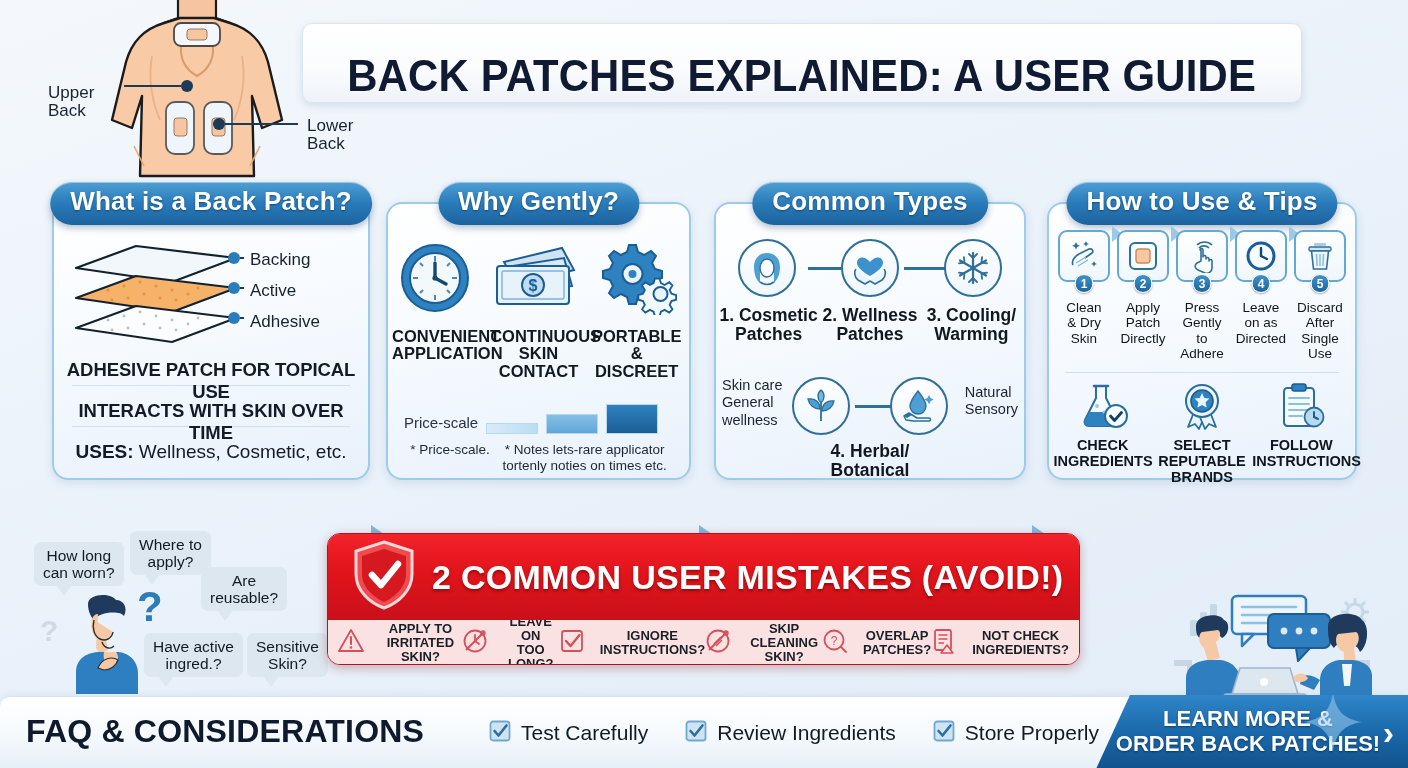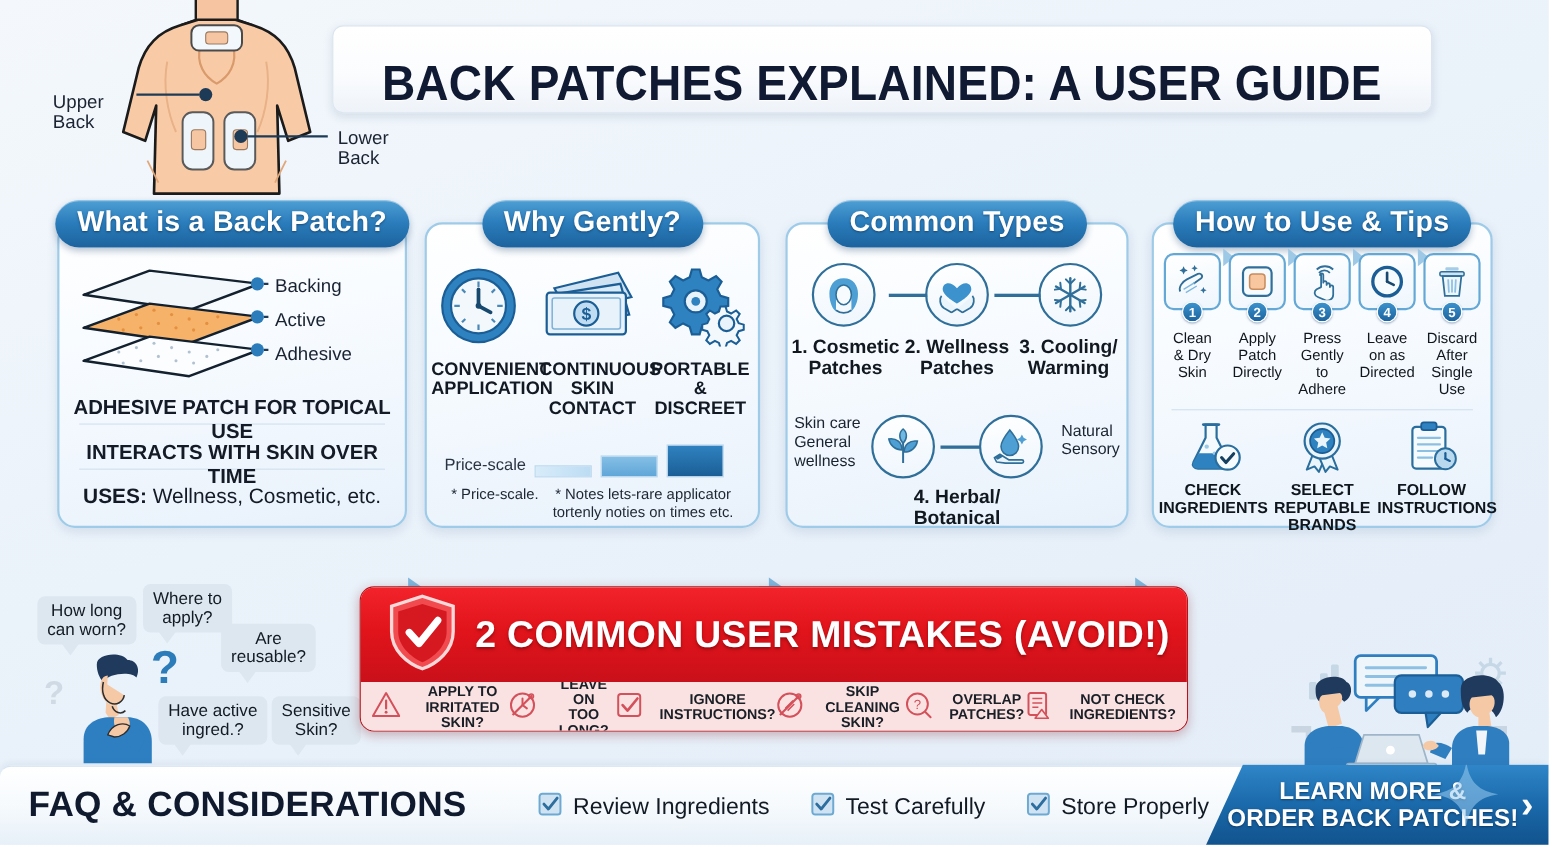--- a/index.html
+++ b/index.html
@@ -841,31 +841,31 @@
 
   <div class="checks">
 
     <div class="check-item">
       <span>
         <svg width="24" height="24" viewBox="0 0 24 24">
             <rect x="2.5" y="2.5" width="19" height="19" rx="2.6" fill="#cfe3f3" stroke="#6ea9d2" stroke-width="1.8"></rect>
             <path d="M6.5 12 l4 4.5 8-10" fill="none" stroke="#2d6e9e" stroke-width="2.6" stroke-linecap="round" stroke-linejoin="round"></path>
           </svg>
       </span>
-      <span class="lbl">Review Ingredients</span>
+      <span class="lbl">Test Carefully</span>
     </div>
 
     <div class="check-item">
       <span>
         <svg width="24" height="24" viewBox="0 0 24 24">
             <rect x="2.5" y="2.5" width="19" height="19" rx="2.6" fill="#cfe3f3" stroke="#6ea9d2" stroke-width="1.8"></rect>
             <path d="M6.5 12 l4 4.5 8-10" fill="none" stroke="#2d6e9e" stroke-width="2.6" stroke-linecap="round" stroke-linejoin="round"></path>
           </svg>
       </span>
-      <span class="lbl">Test Carefully</span>
+      <span class="lbl">Review Ingredients</span>
     </div>
 
     <div class="check-item">
       <span>
         <svg width="24" height="24" viewBox="0 0 24 24">
             <rect x="2.5" y="2.5" width="19" height="19" rx="2.6" fill="#cfe3f3" stroke="#6ea9d2" stroke-width="1.8"></rect>
             <path d="M6.5 12 l4 4.5 8-10" fill="none" stroke="#2d6e9e" stroke-width="2.6" stroke-linecap="round" stroke-linejoin="round"></path>
           </svg>
       </span>
       <span class="lbl">Store Properly</span>

